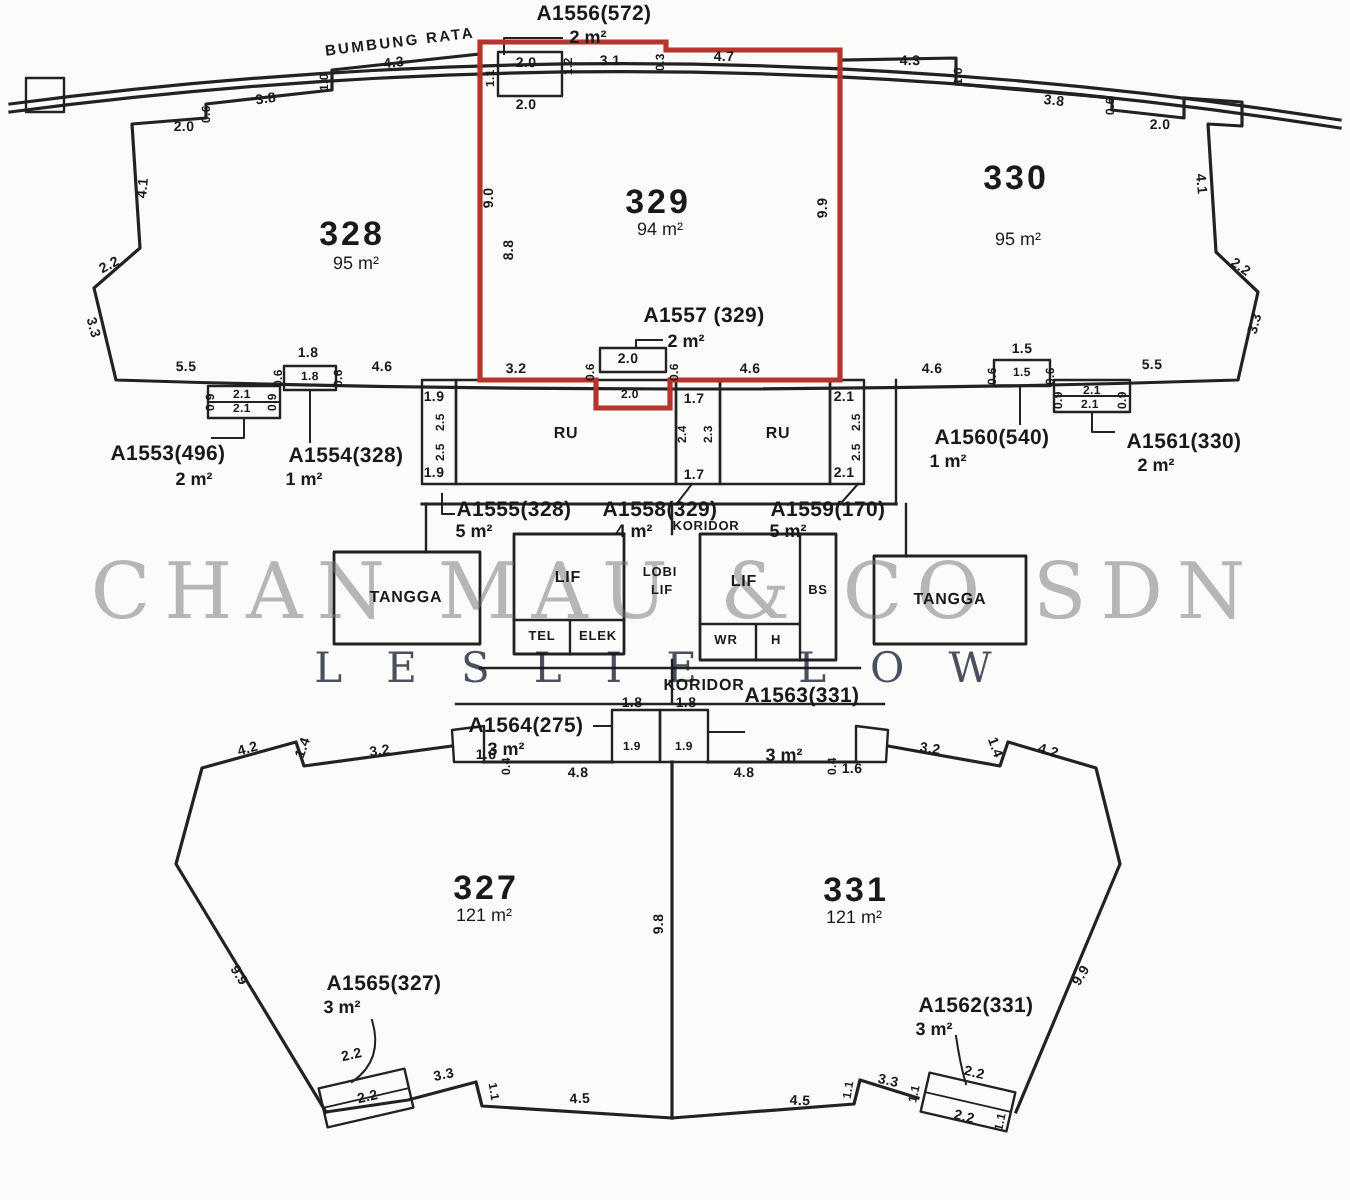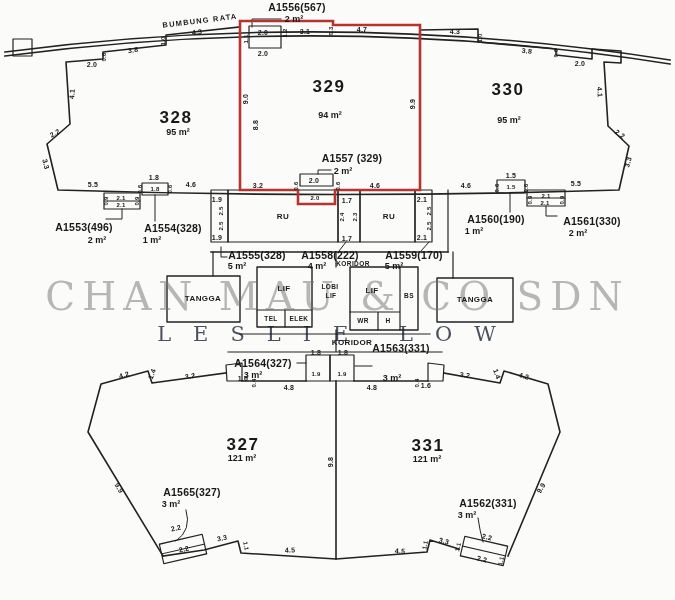--- a/index.html
+++ b/index.html
@@ -3,21 +3,21 @@
 <meta charset="utf-8">
 <style>
   html,body{margin:0;padding:0;background:#e8e8e8;}
   .stage{position:relative;width:675px;height:600px;background:#fbfbf9;
          font-family:"Liberation Sans",sans-serif;color:#191919;overflow:hidden;margin:0 auto;}
   .stage svg{position:absolute;left:0;top:0;}
   .lbl{position:absolute;transform:translate(-50%,-50%);white-space:nowrap;line-height:1;color:#191919;}
   .dim{font-size:7px;font-weight:700;letter-spacing:.2px;}
   .dim.sm{font-size:6px;}
   .unit{font-size:17px;font-weight:600;letter-spacing:1.5px;}
-  .uarea{font-size:9px;font-weight:700;text-align:center;}
+  .uarea{font-size:9px;font-weight:400;text-align:center;}
   .ann{font-size:10.5px;font-weight:600;letter-spacing:.2px;}
   .aarea{font-size:9px;font-weight:600;}
   .room{font-size:8px;font-weight:700;letter-spacing:.4px;}
   .room.xs{font-size:6.5px;}
   .roof{font-size:7.5px;font-weight:700;letter-spacing:1.2px;}
   .watermark{position:absolute;left:0;right:0;top:274px;text-align:center;pointer-events:none;}
   .wm1{font-family:"DejaVu Serif","Liberation Serif",serif;font-size:39px;letter-spacing:7px;
        color:#737373;opacity:.5;}
   .wm2{margin-top:3px;font-family:"DejaVu Serif","Liberation Serif",serif;font-size:21px;
        letter-spacing:22px;color:#0f172a;opacity:.75;}
@@ -109,48 +109,48 @@
 
   <div class="watermark">
     <div class="wm1">CHAN MAU &amp; CO SDN</div>
     <div class="wm2">LESLIE LOW</div>
   </div>
 
   <span class="lbl roof" style="left:200px;top:21px;transform:translate(-50%,-50%) rotate(-7deg)">BUMBUNG RATA</span>
 
   <span class="lbl unit" style="left:176px;top:117px">328</span>
   <span class="lbl uarea" style="left:178px;top:132px">95 m²</span>
-  <span class="lbl unit" style="left:329px;top:86px">329</span>
+  <span class="lbl unit" style="left:329px;top:101px">329</span>
   <span class="lbl uarea" style="left:330px;top:115px">94 m²</span>
   <span class="lbl unit" style="left:508px;top:89px">330</span>
   <span class="lbl uarea" style="left:509px;top:120px">95 m²</span>
   <span class="lbl unit" style="left:243px;top:444px">327</span>
   <span class="lbl uarea" style="left:242px;top:458px">121 m²</span>
   <span class="lbl unit" style="left:428px;top:445px">331</span>
   <span class="lbl uarea" style="left:427px;top:459px">121 m²</span>
 
-  <span class="lbl ann" style="left:297px;top:7px">A1556(567)</span>
+  <span class="lbl ann" style="left:297px;top:7px">A1556(572)</span>
   <span class="lbl aarea" style="left:294px;top:19px">2 m²</span>
   <span class="lbl ann" style="left:352px;top:158px">A1557 (329)</span>
   <span class="lbl aarea" style="left:343px;top:171px">2 m²</span>
   <span class="lbl ann" style="left:84px;top:227px">A1553(496)</span>
   <span class="lbl aarea" style="left:97px;top:240px">2 m²</span>
   <span class="lbl ann" style="left:173px;top:228px">A1554(328)</span>
   <span class="lbl aarea" style="left:152px;top:240px">1 m²</span>
   <span class="lbl ann" style="left:257px;top:255px">A1555(328)</span>
   <span class="lbl aarea" style="left:237px;top:266px">5 m²</span>
-  <span class="lbl ann" style="left:330px;top:255px">A1558(222)</span>
+  <span class="lbl ann" style="left:330px;top:255px">A1558(329)</span>
   <span class="lbl aarea" style="left:317px;top:266px">4 m²</span>
   <span class="lbl ann" style="left:414px;top:255px">A1559(170)</span>
   <span class="lbl aarea" style="left:394px;top:266px">5 m²</span>
-  <span class="lbl ann" style="left:496px;top:219px">A1560(190)</span>
+  <span class="lbl ann" style="left:496px;top:219px">A1560(540)</span>
   <span class="lbl aarea" style="left:474px;top:231px">1 m²</span>
   <span class="lbl ann" style="left:592px;top:221px">A1561(330)</span>
   <span class="lbl aarea" style="left:578px;top:233px">2 m²</span>
-  <span class="lbl ann" style="left:263px;top:363px">A1564(327)</span>
+  <span class="lbl ann" style="left:263px;top:363px">A1564(275)</span>
   <span class="lbl aarea" style="left:253px;top:375px">3 m²</span>
   <span class="lbl ann" style="left:401px;top:348px">A1563(331)</span>
   <span class="lbl aarea" style="left:392px;top:378px">3 m²</span>
   <span class="lbl ann" style="left:192px;top:492px">A1565(327)</span>
   <span class="lbl aarea" style="left:171px;top:504px">3 m²</span>
   <span class="lbl ann" style="left:488px;top:503px">A1562(331)</span>
   <span class="lbl aarea" style="left:467px;top:515px">3 m²</span>
 
   <span class="lbl room" style="left:283px;top:217px">RU</span>
   <span class="lbl room" style="left:389px;top:217px">RU</span>

